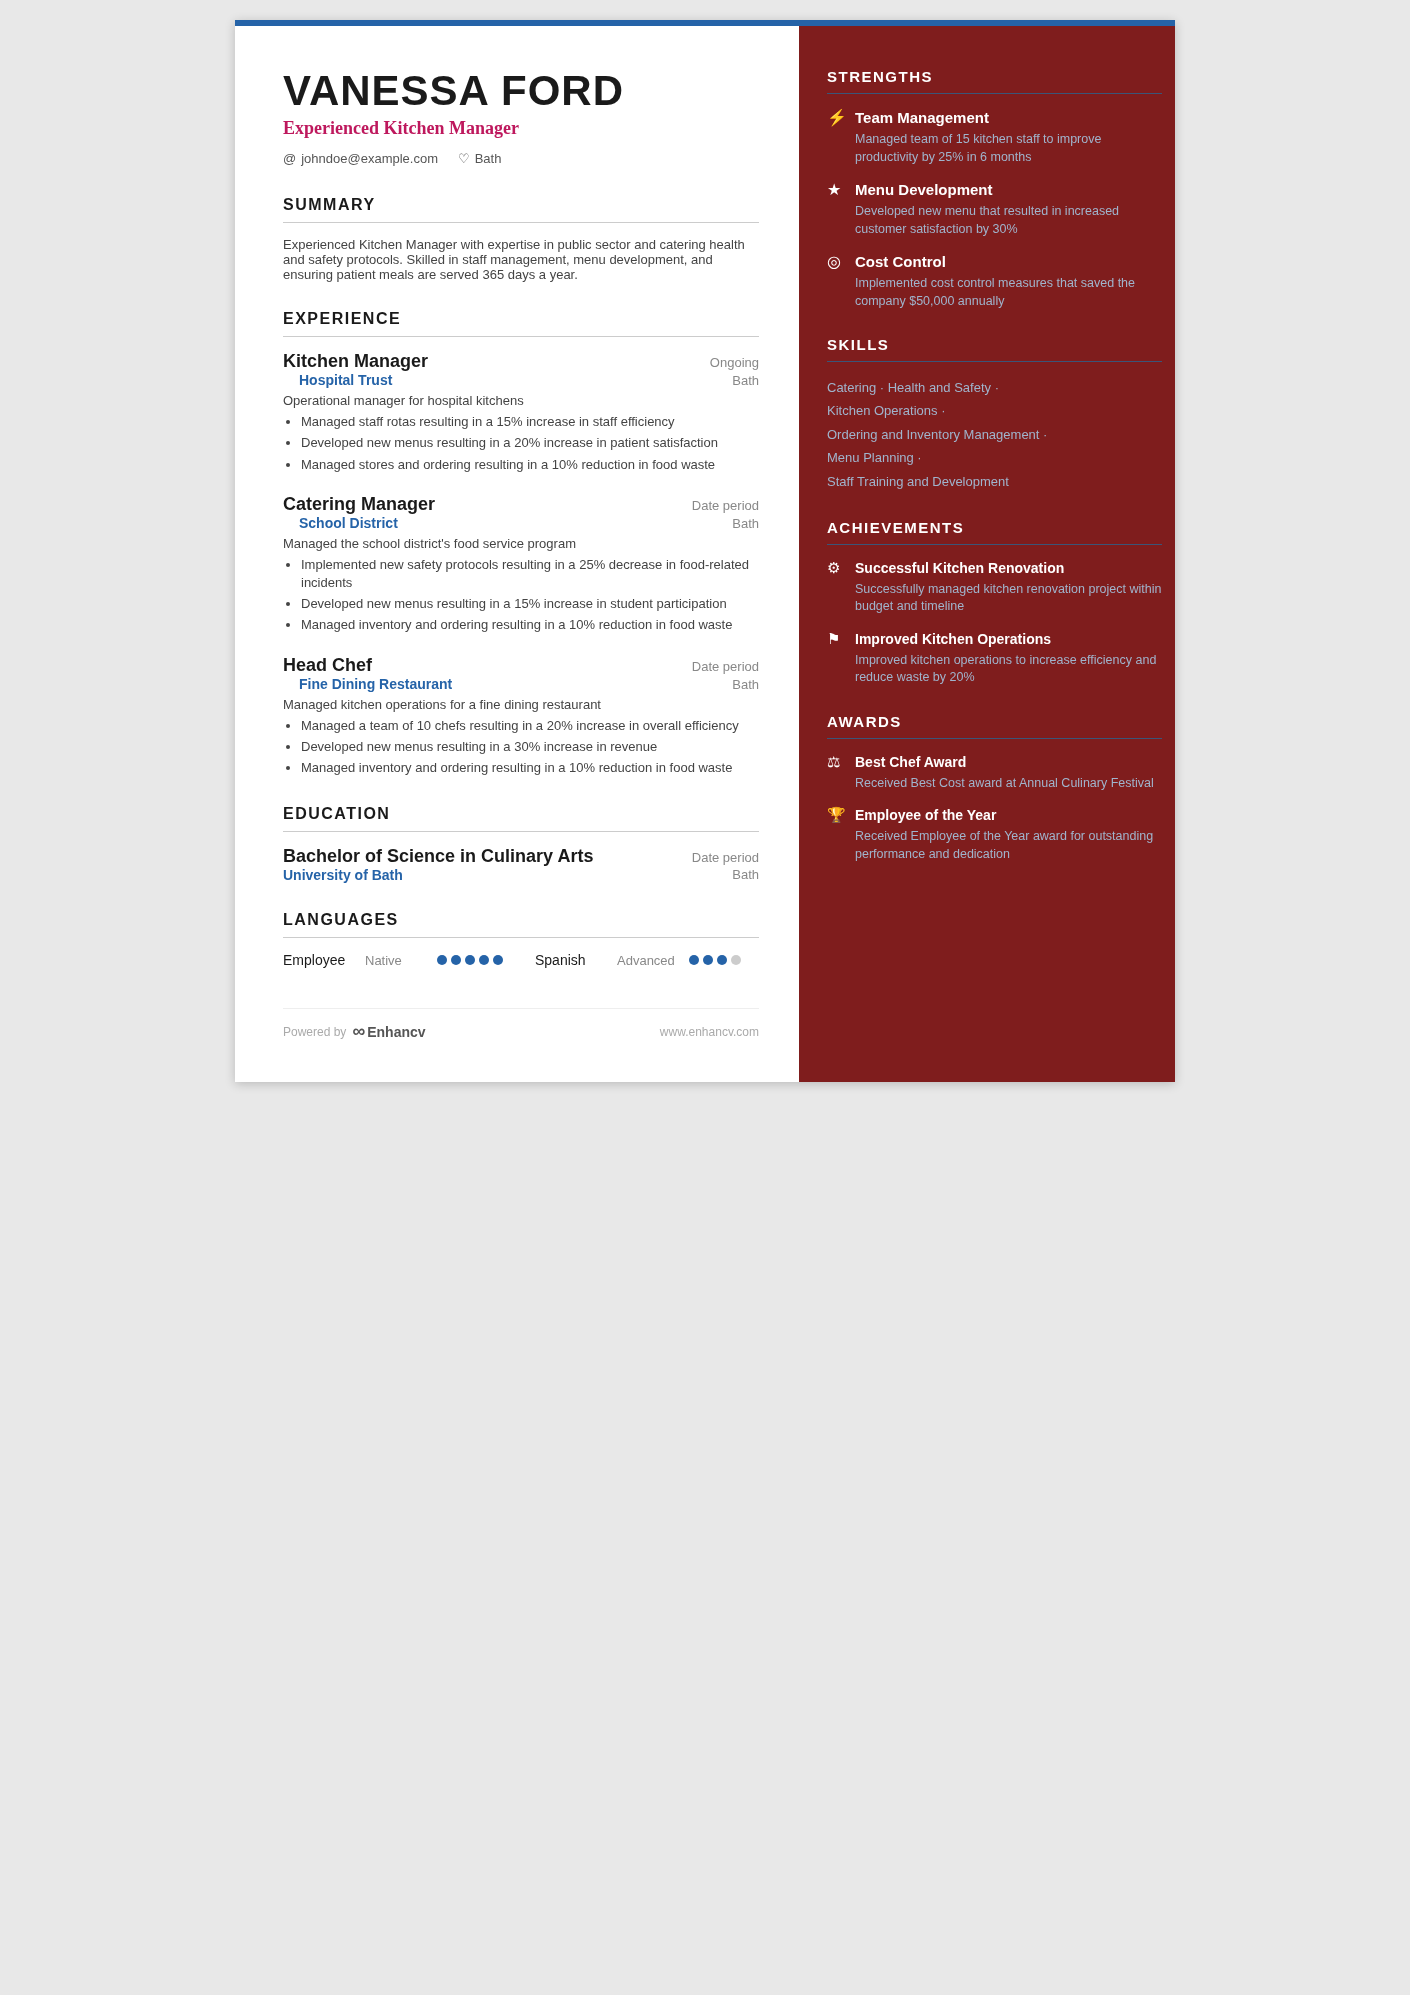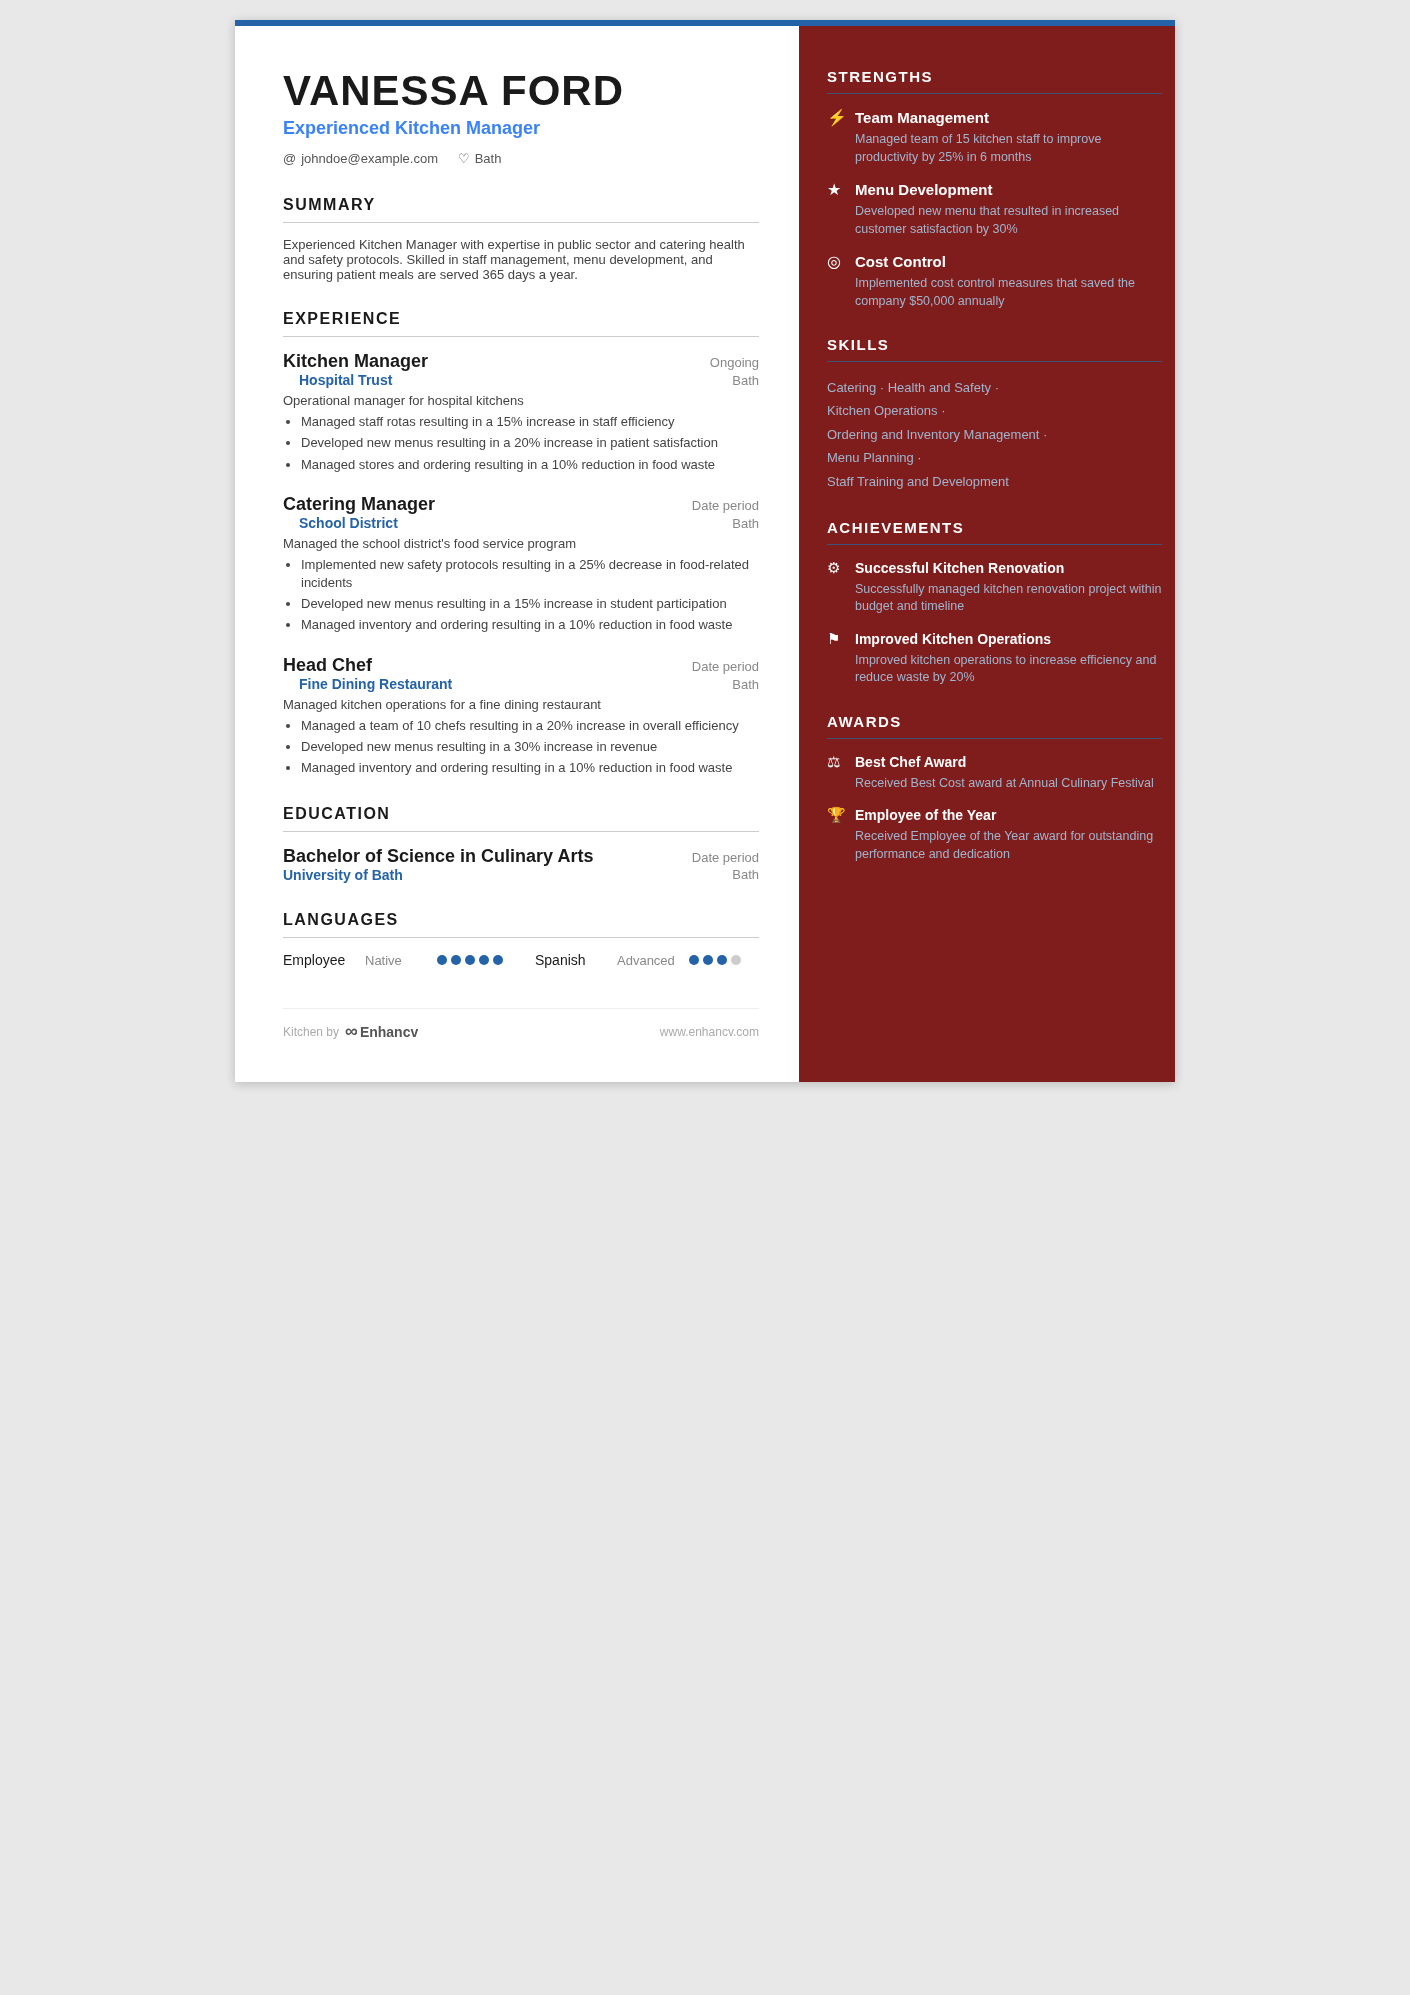--- a/index.html
+++ b/index.html
@@ -49,22 +49,23 @@
       font-size: 42px;
       font-weight: 900;
       color: #1a1a1a;
       letter-spacing: 1px;
       line-height: 1.1;
       margin-bottom: 4px;
     }
     .header-title {
       font-size: 18px;
       font-weight: 600;
-      color: #3b82f6;
+      color: #be185d;
       margin-bottom: 12px;
+      font-family: Liberation Serif, serif;
     }
     .header-contact {
       display: flex;
       gap: 20px;
       font-size: 13px;
       color: #555;
       margin-bottom: 30px;
     }
     .header-contact span {
       display: flex;
@@ -456,21 +457,21 @@
           <div class="dot dot-filled"></div>
           <div class="dot dot-filled"></div>
           <div class="dot dot-filled"></div>
           <div class="dot dot-empty"></div>
         </div>
       </div>
     </div>
 
     <div class="footer">
       <div class="footer-brand">
-        <span>Kitchen by</span>
+        <span>Powered by</span>
         <span class="enhancv-logo">
           <span class="logo-infinity">∞</span>
           <span>Enhancv</span>
         </span>
       </div>
       <div>www.enhancv.com</div>
     </div>
 
   </div>
 

